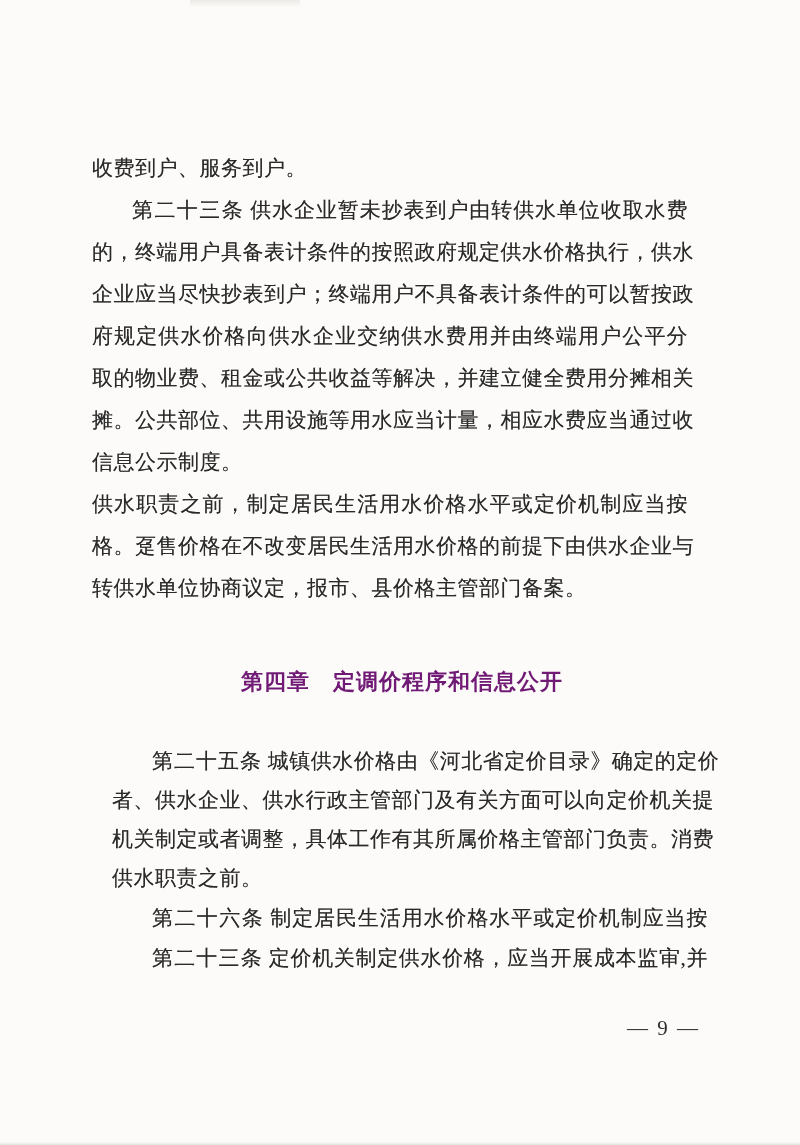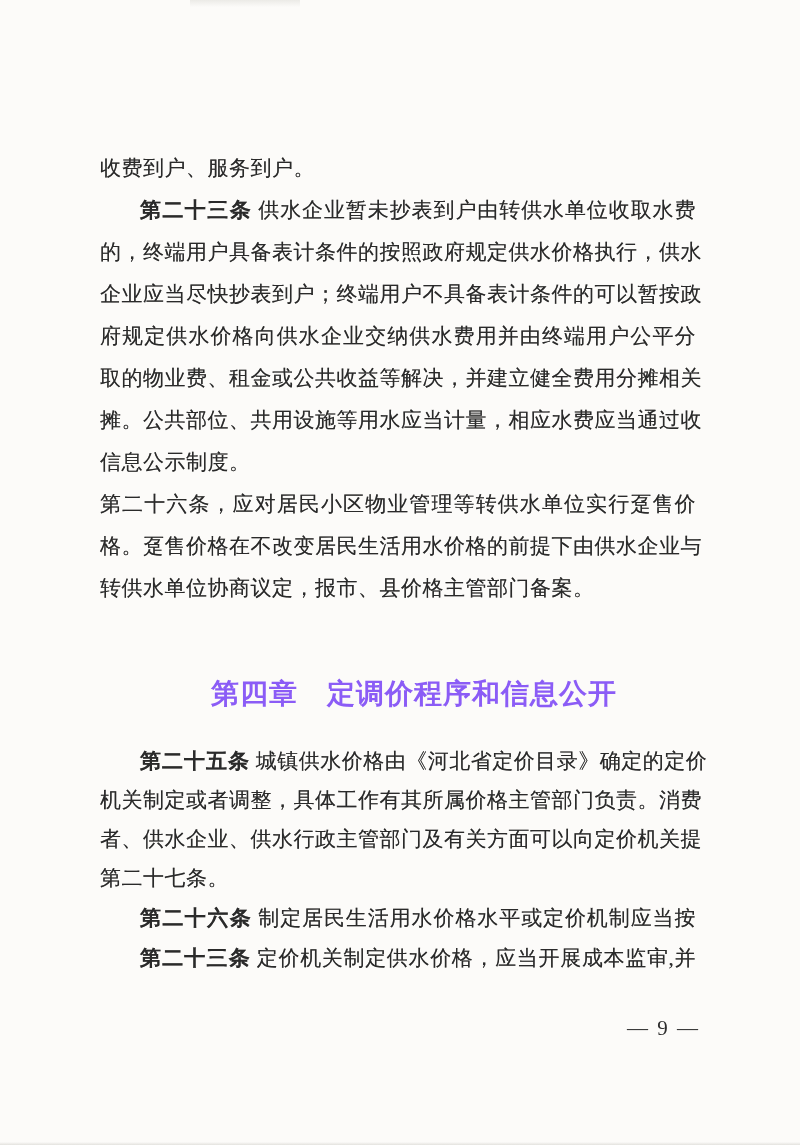--- a/index.html
+++ b/index.html
@@ -25,57 +25,57 @@
     opacity: .8;
   }
   .bottom-shadow {
     position: absolute;
     left: 0; bottom: 0;
     width: 800px; height: 3px;
     background: linear-gradient(to top, #e3e2de, rgba(252,251,249,0));
   }
   .block {
     position: absolute;
-    left: 100px;
+    left: 92px;
     width: 596px;
   }
   #block-a { top: 147px; }
   #block-a .line { line-height: 42px; }
-  #block-b { top: 741px; }
+  #block-b { top: 741px; margin-left: 20px; }
   #block-b .line { line-height: 39px; }
   .line {
     font-size: 21px;
     letter-spacing: 0.5px;
     white-space: nowrap;
     text-align: left;
     color: #2a2a2a;
     text-shadow: 0 0 .4px rgba(40,40,40,.55);
   }
   .line.fill {
     text-align: justify;
     text-align-last: justify;
   }
   .line.indent { padding-left: 40px; }
   .term {
-    font-weight: 700;
+    font-weight: 400;
     font-family: "Liberation Sans", "DejaVu Sans", sans-serif;
     letter-spacing: 1px;
   }
   .chapter {
     position: absolute;
     left: 104px;
     top: 666px;
     width: 596px;
-    margin: 12px;
-    font-size: 28px;
+    margin: 0;
+    font-size: 22px;
     line-height: 32px;
     font-weight: 700;
     font-family: "Liberation Sans", "DejaVu Sans", sans-serif;
     text-align: center;
-    color: #8b5cf6;
+    color: #701a75;
     letter-spacing: 1px;
   }
   .pagenum {
     position: absolute;
     top: 1014px;
     right: 100px;
     font-size: 21px;
     line-height: 28px;
     letter-spacing: 2px;
     color: #2e2e2e;
@@ -90,32 +90,32 @@
 
   <div class="block" id="block-a">
       <div class="line">收费到户、服务到户。</div>
       <div class="line indent fill"><span class="term">第二十三条</span> 供水企业暂未抄表到户由转供水单位收取水费</div>
       <div class="line fill">的，终端用户具备表计条件的按照政府规定供水价格执行，供水</div>
       <div class="line fill">企业应当尽快抄表到户；终端用户不具备表计条件的可以暂按政</div>
       <div class="line fill">府规定供水价格向供水企业交纳供水费用并由终端用户公平分</div>
       <div class="line fill">取的物业费、租金或公共收益等解决，并建立健全费用分摊相关</div>
       <div class="line fill">摊。公共部位、共用设施等用水应当计量，相应水费应当通过收</div>
       <div class="line">信息公示制度。</div>
-      <div class="line fill">第二十六条，应对居民小区物业管理等转供水单位实行趸售价</div>
+      <div class="line fill">供水职责之前，制定居民生活用水价格水平或定价机制应当按</div>
       <div class="line fill">格。趸售价格在不改变居民生活用水价格的前提下由供水企业与</div>
       <div class="line">转供水单位协商议定，报市、县价格主管部门备案。</div>
     </div>
 
   <h2 class="chapter">第四章　定调价程序和信息公开</h2>
 
   <div class="block" id="block-b">
       <div class="line indent fill"><span class="term">第二十五条</span> 城镇供水价格由《河北省定价目录》确定的定价</div>
+      <div class="line fill">者、供水企业、供水行政主管部门及有关方面可以向定价机关提</div>
       <div class="line fill">机关制定或者调整，具体工作有其所属价格主管部门负责。消费</div>
-      <div class="line fill">者、供水企业、供水行政主管部门及有关方面可以向定价机关提</div>
-      <div class="line">第二十七条。</div>
+      <div class="line">供水职责之前。</div>
       <div class="line indent fill"><span class="term">第二十六条</span> 制定居民生活用水价格水平或定价机制应当按</div>
       <div class="line indent fill"><span class="term">第二十三条</span> 定价机关制定供水价格，应当开展成本监审,并</div>
     </div>
 
   <div class="pagenum">— 9 —</div>
 
   <div class="bottom-shadow"></div>
 </div>
 
 </body></html>

